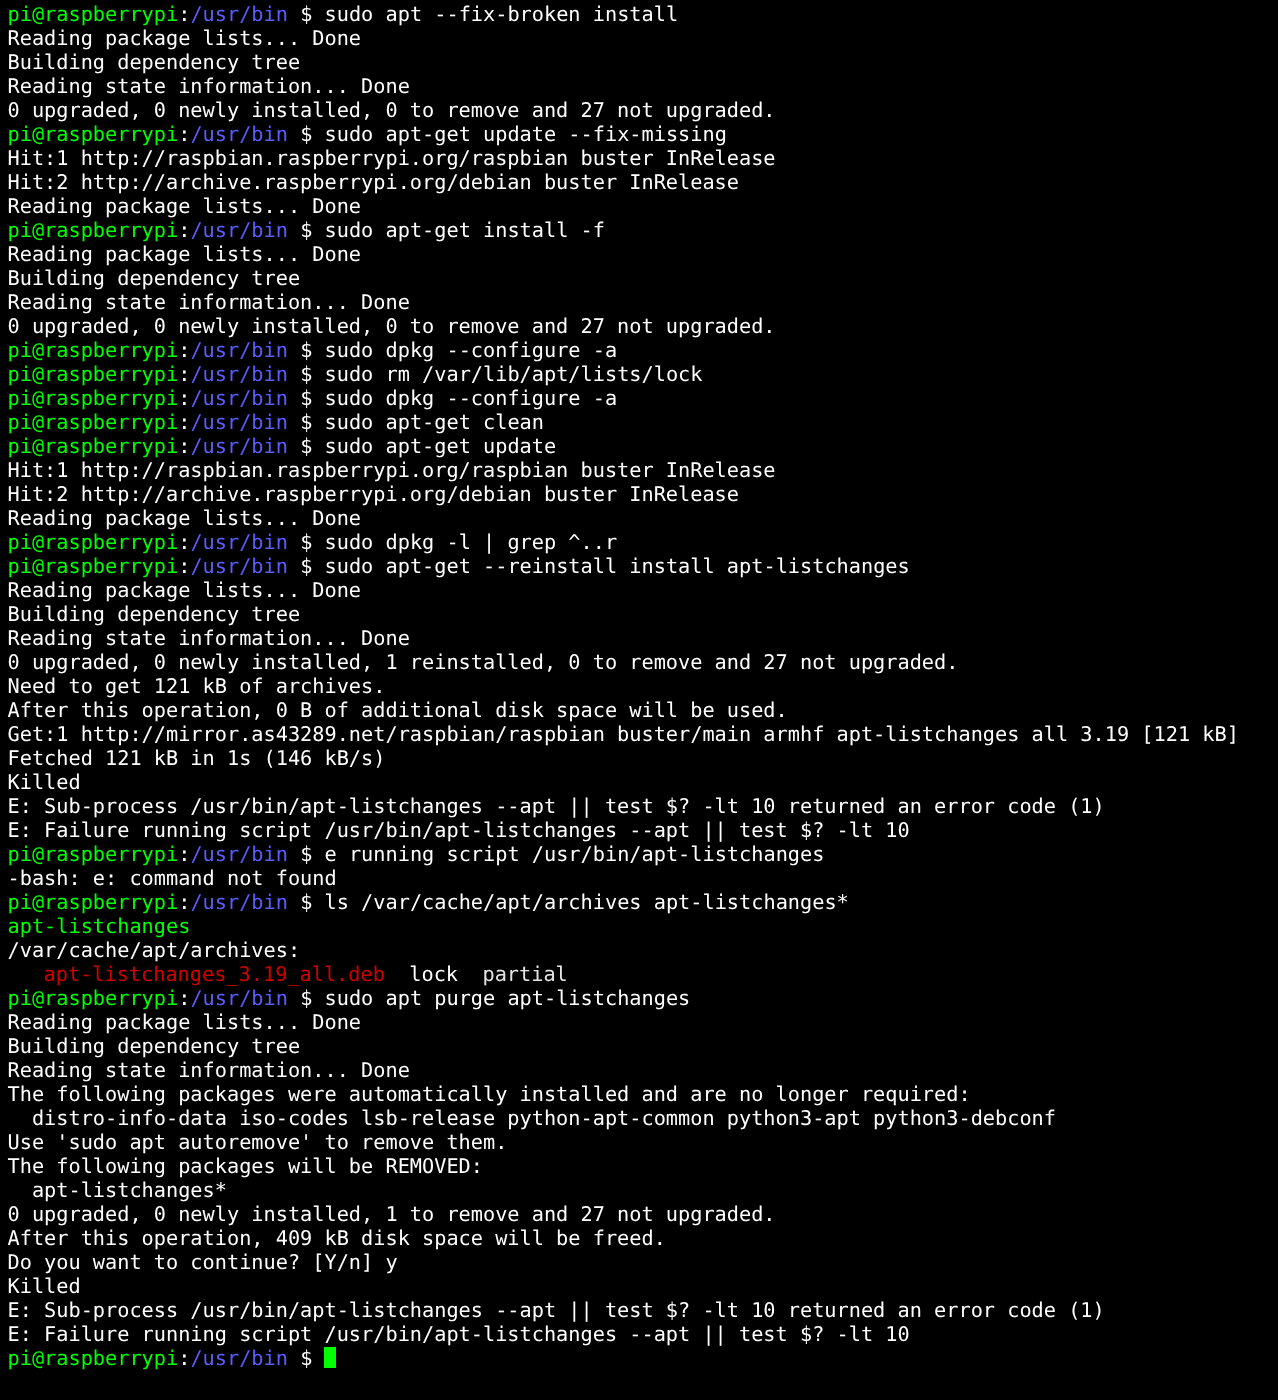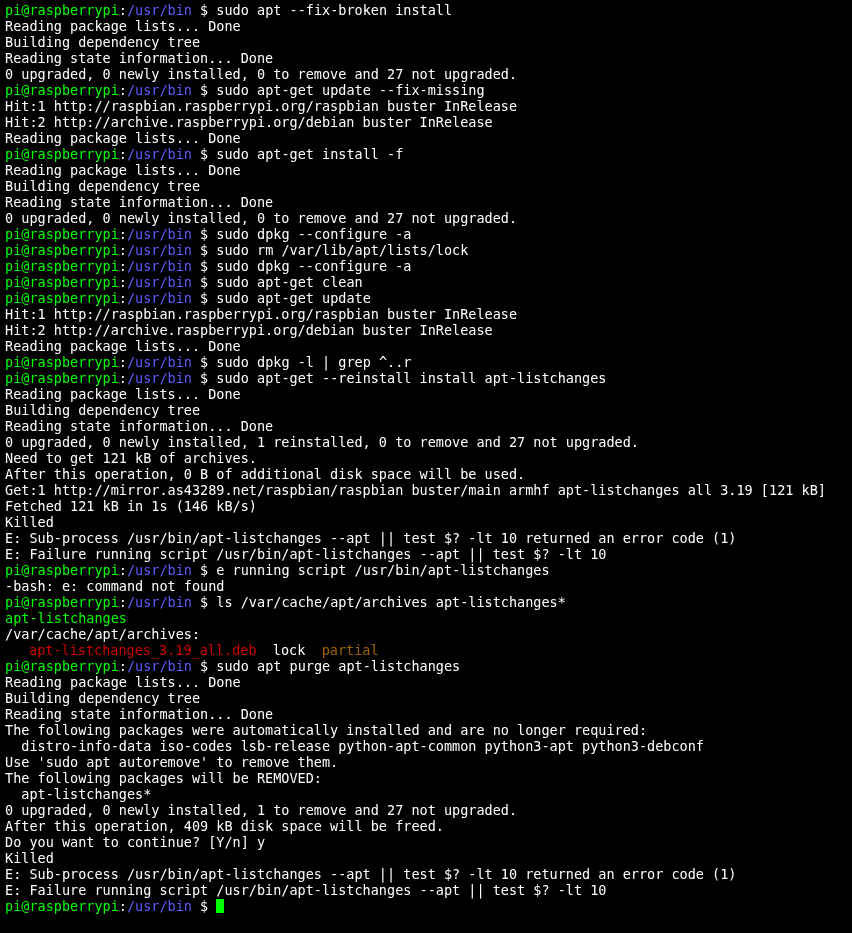--- a/index.html
+++ b/index.html
@@ -1,19 +1,19 @@
 <!DOCTYPE html>
 <html><head>
 <meta charset="utf-8">
 <style>
   html,body{margin:0;padding:0;background:#000;color:#fff;font-family:Consolas,Menlo,monospace;font-size:13.5px;line-height:16px;}
   .term{white-space:pre;padding:2px 5px;width:852px;min-height:933px;box-sizing:border-box;}
   .g{color:#00ff00;}  
   .b{color:#5c5cff;}  
   .w{color:#ffffff;}
   .r{color:#d00000;margin-left:24px;}  
-  .d{color:#a16207;}  
+  .d{color:#e5e5e5;}  
   .cursor{display:inline-block;width:8px;height:14px;background:#00ff00;vertical-align:-2px;}
 </style>
 </head>
 <body>
 
 <div id="term" class="term"><div><span><span class="g">pi@raspberrypi</span><span class="w">:</span><span class="b">/usr/bin</span><span class="w"> $ </span></span><span class="w">sudo apt --fix-broken install</span></div><div><span class="w">Reading package lists... Done</span></div><div><span class="w">Building dependency tree</span></div><div><span class="w">Reading state information... Done</span></div><div><span class="w">0 upgraded, 0 newly installed, 0 to remove and 27 not upgraded.</span></div><div><span><span class="g">pi@raspberrypi</span><span class="w">:</span><span class="b">/usr/bin</span><span class="w"> $ </span></span><span class="w">sudo apt-get update --fix-missing</span></div><div><span class="w">Hit:1 http://raspbian.raspberrypi.org/raspbian buster InRelease</span></div><div><span class="w">Hit:2 http://archive.raspberrypi.org/debian buster InRelease</span></div><div><span class="w">Reading package lists... Done</span></div><div><span><span class="g">pi@raspberrypi</span><span class="w">:</span><span class="b">/usr/bin</span><span class="w"> $ </span></span><span class="w">sudo apt-get install -f</span></div><div><span class="w">Reading package lists... Done</span></div><div><span class="w">Building dependency tree</span></div><div><span class="w">Reading state information... Done</span></div><div><span class="w">0 upgraded, 0 newly installed, 0 to remove and 27 not upgraded.</span></div><div><span><span class="g">pi@raspberrypi</span><span class="w">:</span><span class="b">/usr/bin</span><span class="w"> $ </span></span><span class="w">sudo dpkg --configure -a</span></div><div><span><span class="g">pi@raspberrypi</span><span class="w">:</span><span class="b">/usr/bin</span><span class="w"> $ </span></span><span class="w">sudo rm /var/lib/apt/lists/lock</span></div><div><span><span class="g">pi@raspberrypi</span><span class="w">:</span><span class="b">/usr/bin</span><span class="w"> $ </span></span><span class="w">sudo dpkg --configure -a</span></div><div><span><span class="g">pi@raspberrypi</span><span class="w">:</span><span class="b">/usr/bin</span><span class="w"> $ </span></span><span class="w">sudo apt-get clean</span></div><div><span><span class="g">pi@raspberrypi</span><span class="w">:</span><span class="b">/usr/bin</span><span class="w"> $ </span></span><span class="w">sudo apt-get update</span></div><div><span class="w">Hit:1 http://raspbian.raspberrypi.org/raspbian buster InRelease</span></div><div><span class="w">Hit:2 http://archive.raspberrypi.org/debian buster InRelease</span></div><div><span class="w">Reading package lists... Done</span></div><div><span><span class="g">pi@raspberrypi</span><span class="w">:</span><span class="b">/usr/bin</span><span class="w"> $ </span></span><span class="w">sudo dpkg -l | grep ^..r</span></div><div><span><span class="g">pi@raspberrypi</span><span class="w">:</span><span class="b">/usr/bin</span><span class="w"> $ </span></span><span class="w">sudo apt-get --reinstall install apt-listchanges</span></div><div><span class="w">Reading package lists... Done</span></div><div><span class="w">Building dependency tree</span></div><div><span class="w">Reading state information... Done</span></div><div><span class="w">0 upgraded, 0 newly installed, 1 reinstalled, 0 to remove and 27 not upgraded.</span></div><div><span class="w">Need to get 121 kB of archives.</span></div><div><span class="w">After this operation, 0 B of additional disk space will be used.</span></div><div><span class="w">Get:1 http://mirror.as43289.net/raspbian/raspbian buster/main armhf apt-listchanges all 3.19 [121 kB]</span></div><div><span class="w">Fetched 121 kB in 1s (146 kB/s)</span></div><div><span class="w">Killed</span></div><div><span class="w">E: Sub-process /usr/bin/apt-listchanges --apt || test $? -lt 10 returned an error code (1)</span></div><div><span class="w">E: Failure running script /usr/bin/apt-listchanges --apt || test $? -lt 10</span></div><div><span><span class="g">pi@raspberrypi</span><span class="w">:</span><span class="b">/usr/bin</span><span class="w"> $ </span></span><span class="w">e running script /usr/bin/apt-listchanges</span></div><div><span class="w">-bash: e: command not found</span></div><div><span><span class="g">pi@raspberrypi</span><span class="w">:</span><span class="b">/usr/bin</span><span class="w"> $ </span></span><span class="w">ls /var/cache/apt/archives apt-listchanges*</span></div><div><span class="g">apt-listchanges</span></div><div><span class="w"></span></div><div><span class="w">/var/cache/apt/archives:</span></div><div><span class="r">apt-listchanges_3.19_all.deb</span>  <span class="w">lock</span>  <span class="d">partial</span></div><div><span><span class="g">pi@raspberrypi</span><span class="w">:</span><span class="b">/usr/bin</span><span class="w"> $ </span></span><span class="w">sudo apt purge apt-listchanges</span></div><div><span class="w">Reading package lists... Done</span></div><div><span class="w">Building dependency tree</span></div><div><span class="w">Reading state information... Done</span></div><div><span class="w">The following packages were automatically installed and are no longer required:</span></div><div><span class="w">  distro-info-data iso-codes lsb-release python-apt-common python3-apt python3-debconf</span></div><div><span class="w">Use 'sudo apt autoremove' to remove them.</span></div><div><span class="w">The following packages will be REMOVED:</span></div><div><span class="w">  apt-listchanges*</span></div><div><span class="w">0 upgraded, 0 newly installed, 1 to remove and 27 not upgraded.</span></div><div><span class="w">After this operation, 409 kB disk space will be freed.</span></div><div><span class="w">Do you want to continue? [Y/n] y</span></div><div><span class="w">Killed</span></div><div><span class="w">E: Sub-process /usr/bin/apt-listchanges --apt || test $? -lt 10 returned an error code (1)</span></div><div><span class="w">E: Failure running script /usr/bin/apt-listchanges --apt || test $? -lt 10</span></div><div><span><span class="g">pi@raspberrypi</span><span class="w">:</span><span class="b">/usr/bin</span><span class="w"> $ </span></span><span class="w"></span><span class="cursor"></span></div></div>
 
 </body></html>

